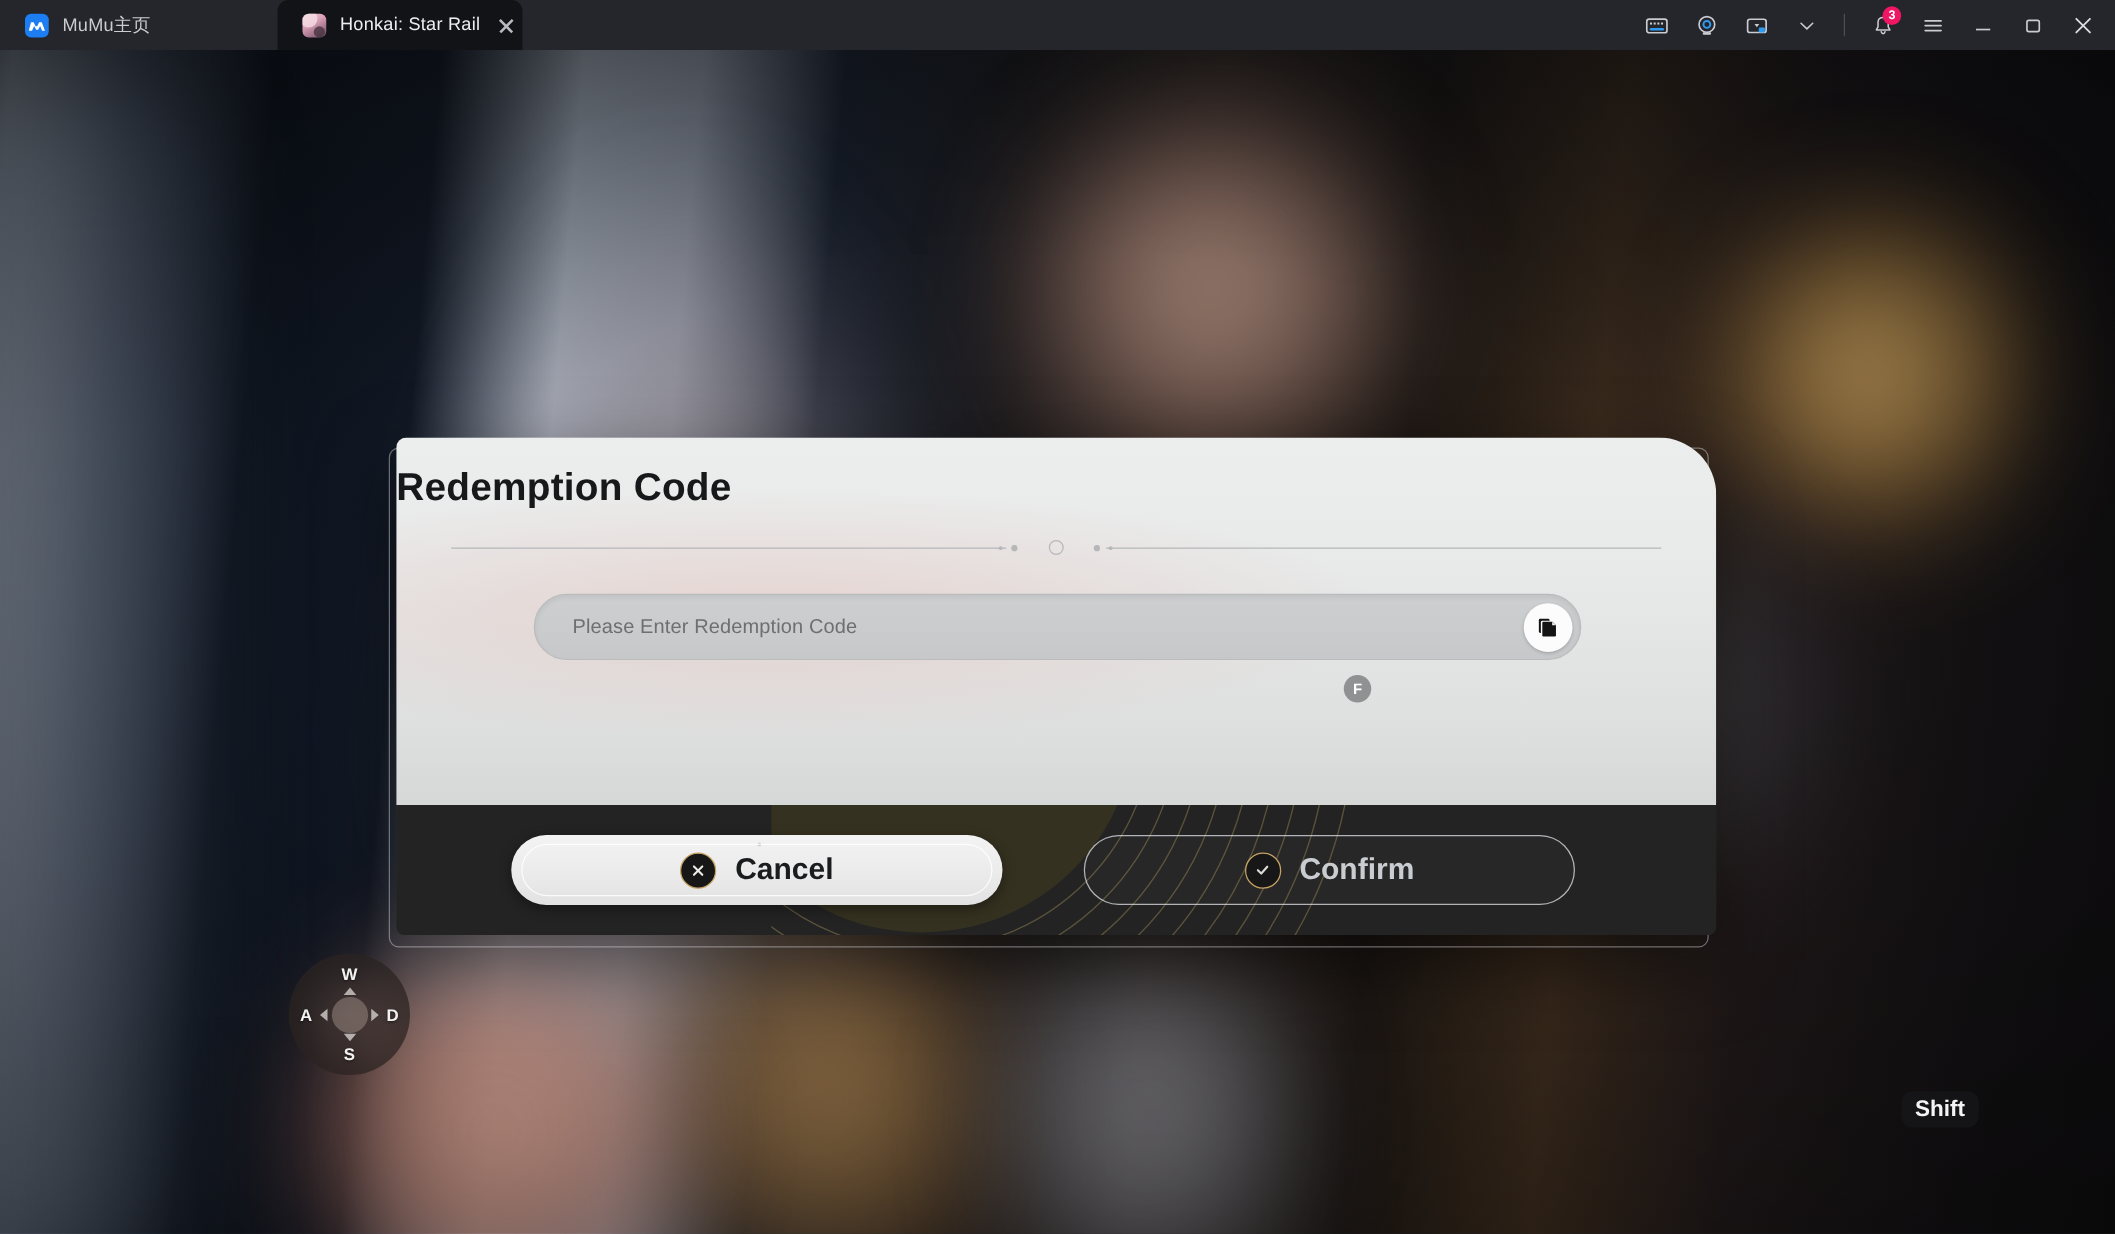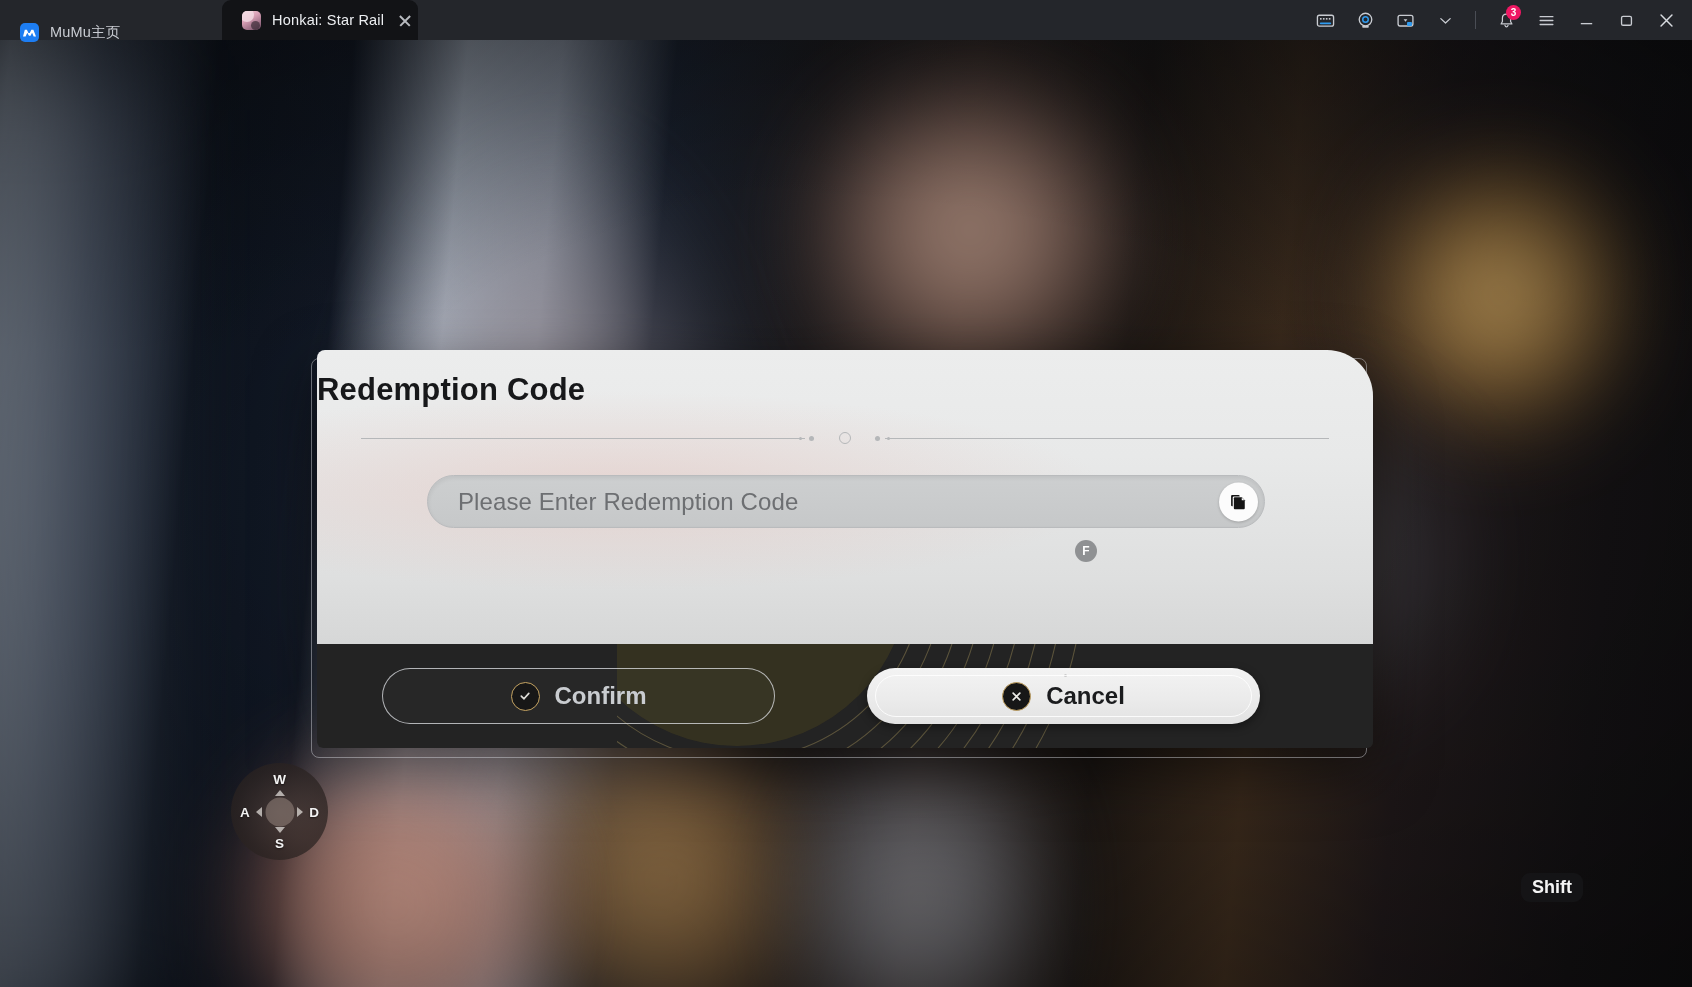--- a/index.html
+++ b/index.html
@@ -12,21 +12,21 @@
   
   #titlebar{
     position:absolute; left:0; top:0; width:1692px; height:40px;
     background:#24262b; display:flex; align-items:stretch; z-index:60;
   }
   .tb-tab{
     display:flex; align-items:center; gap:11px;
     padding:0 22px 0 20px; height:40px; cursor:default;
     color:#c9ccd2; font-size:14.5px; letter-spacing:.2px;
   }
-  .tb-tab.home{ width:222px;margin-top:12px; }
+  .tb-tab.home{ width:222px; }
   .tb-tab.active{
     width:196px; background:#121316;
     border-top-left-radius:9px; border-top-right-radius:9px;
     color:#eceef1; position:relative;
   }
   .tab-ico{ width:19px; height:19px; border-radius:5px; flex:none; display:block; }
   .tab-ico.mumu{ background:#1d7df2; position:relative; }
   .tab-ico.mumu::after{
     content:""; position:absolute; left:3px; top:5px; width:13px; height:9px;
     background:#fff;
@@ -163,21 +163,21 @@
     position:absolute; left:110px; top:125px; width:838px; height:53px;
   }
   #dlg-input{
     position:absolute; inset:0;
     border-radius:27px; border:1.4px solid #b9bbbd;
     background:linear-gradient(180deg,#cdcfd0 0%, #c6c8c9 100%);
     box-shadow:inset 0 2px 4px rgba(0,0,0,.07);
     display:flex; align-items:center;
   }
   #dlg-placeholder{
-    margin-left:30px; font-size:24px; color:#6d6f72; letter-spacing:.1px;
+    margin-left:30px; font-size:16px; color:#6d6f72; letter-spacing:.1px;
     user-select:none;
   }
   #paste-btn{
     position:absolute; right:7px; top:50%; transform:translateY(-50%);
     width:39px; height:39px; border-radius:50%;
     background:#fcfcfc; box-shadow:0 1px 3px rgba(0,0,0,.2);
     display:flex; align-items:center; justify-content:center; cursor:pointer;
   }
   #key-f{
     position:absolute; left:758px; top:190px;
@@ -412,37 +412,37 @@
           <circle cx="120" cy="120" r="286"></circle>
           <circle cx="120" cy="120" r="306"></circle>
           <circle cx="120" cy="120" r="326"></circle>
           <circle cx="120" cy="120" r="346"></circle>
         </g>
         <circle cx="120" cy="120" r="172" fill="#4b441f" opacity=".55"></circle>
       </svg>
 
       <div id="btn-row">
 
-        <div class="gbtn" id="btn-confirm">
-          <span class="ico-circle">
-            <svg width="14" height="14" viewBox="0 0 14 14">
-              <path d="M3.3 7.2 L6 9.8 L10.8 4.4" fill="none" stroke="#dcdbd6" stroke-width="1.7" stroke-linecap="round" stroke-linejoin="round"></path>
-            </svg>
-          </span>
-          <span class="lbl">Confirm</span>
-        </div>
-
         <div class="gbtn" id="btn-cancel">
           <span class="tick"></span>
           <span class="ico-circle">
             <svg width="13" height="13" viewBox="0 0 14 14">
               <path d="M3.4 3.4 L10.6 10.6 M10.6 3.4 L3.4 10.6" stroke="#ecebe6" stroke-width="1.8" stroke-linecap="round"></path>
             </svg>
           </span>
           <span class="lbl">Cancel</span>
+        </div>
+
+        <div class="gbtn" id="btn-confirm">
+          <span class="ico-circle">
+            <svg width="14" height="14" viewBox="0 0 14 14">
+              <path d="M3.3 7.2 L6 9.8 L10.8 4.4" fill="none" stroke="#dcdbd6" stroke-width="1.7" stroke-linecap="round" stroke-linejoin="round"></path>
+            </svg>
+          </span>
+          <span class="lbl">Confirm</span>
         </div>
 
       </div>
     </div>
   </div>
 
   <div id="joystick">
     <span class="jk w">W</span>
     <span class="jk a">A</span>
     <span class="jk s">S</span>

